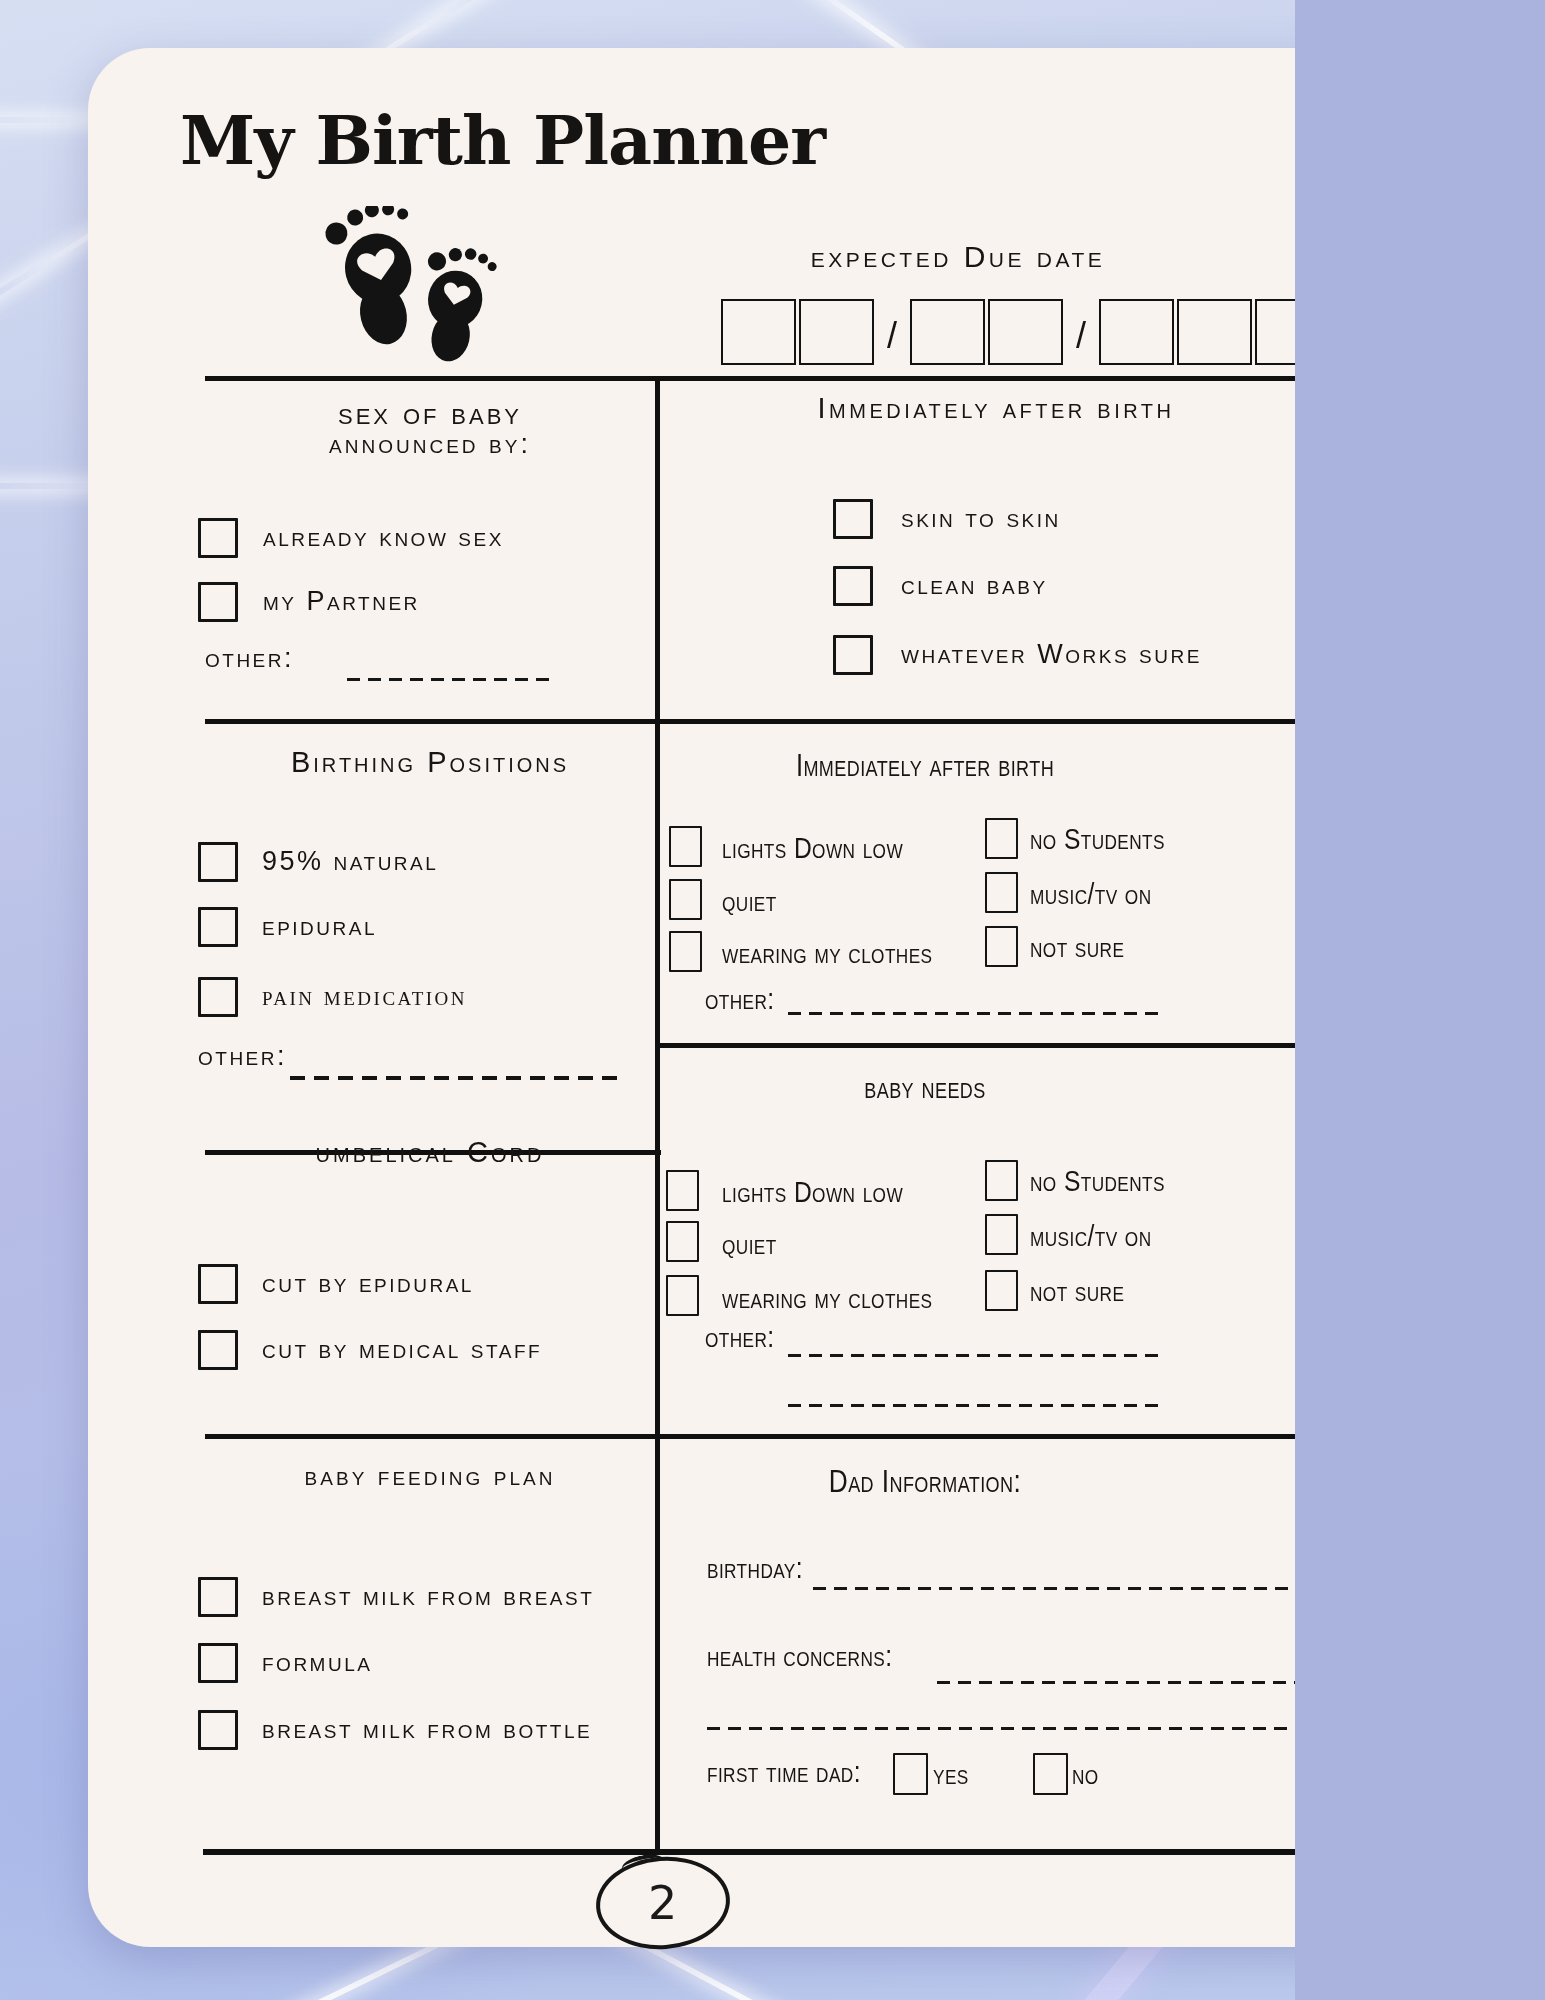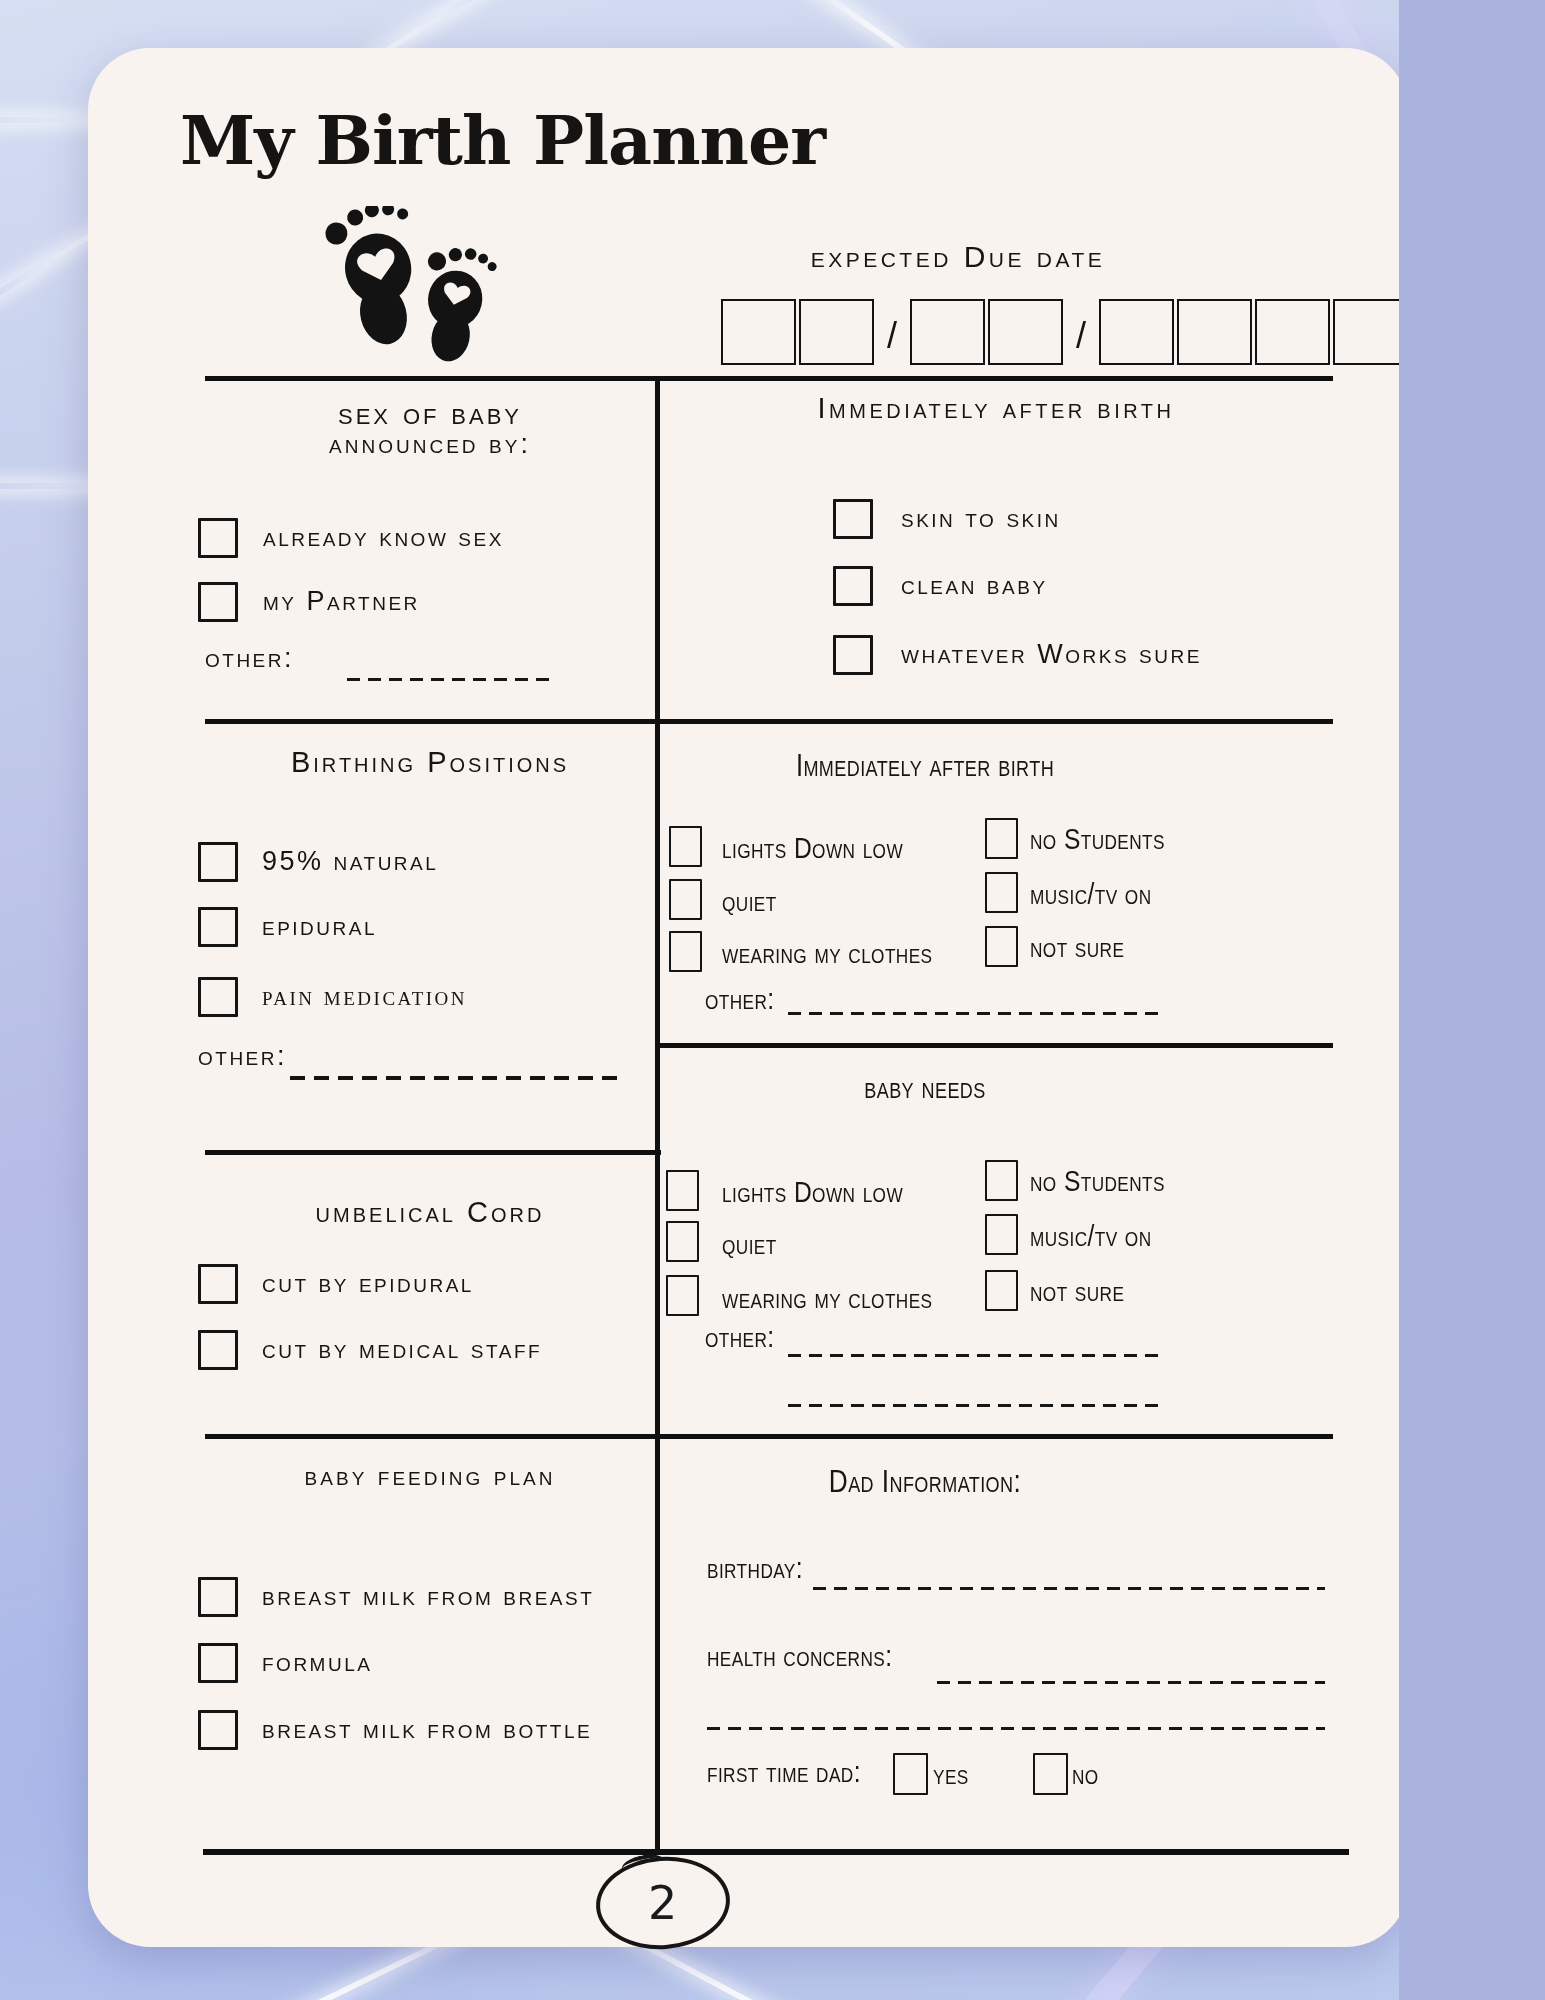--- a/index.html
+++ b/index.html
@@ -1,16 +1,16 @@
 <!DOCTYPE html>
 <html><head>
 <meta charset="utf-8">
 <style>
   html,body{margin:0;padding:0;background:#aab3de;}
-  .stage{position:relative;width:1399px;height:2000px;overflow:hidden;
+  .stage{position:relative;width:1295px;height:2000px;overflow:hidden;
          font-family:"Liberation Sans",sans-serif;color:#171513;}
   
   .bg{position:absolute;inset:0;
       background:
         radial-gradient(900px 700px at 88% 62%, rgba(150,140,220,.38), rgba(150,140,220,0) 60%),
         radial-gradient(800px 600px at 10% 90%, rgba(140,160,230,.30), rgba(140,160,230,0) 60%),
         linear-gradient(168deg,#d6dff2 0%,#c6cfec 22%,#b6bce6 52%,#b3c0e9 78%,#bccaee 100%);}
   .streak{position:absolute;width:6px;height:640px;border-radius:4px;
       background:linear-gradient(180deg,rgba(255,255,255,0),#ffffff 28%,#ffffff 72%,rgba(255,255,255,0));
       box-shadow:0 0 16px 6px rgba(255,255,255,.65);opacity:.92;}
@@ -176,21 +176,21 @@
   <div class="cb tall" style="left:985px;top:1160px;"></div>
   <div class="abs cond" style="left:1030px;top:1164px;">no Students</div>
   <div class="cb tall" style="left:985px;top:1214px;"></div>
   <div class="abs cond" style="left:1030px;top:1219px;">music/tv on</div>
   <div class="cb tall" style="left:985px;top:1270px;"></div>
   <div class="abs cond" style="left:1030px;top:1274px;">not sure</div>
   <div class="abs cond" style="left:705px;top:1320px;">other:</div>
   <div class="dash" style="left:788px;top:1354px;width:375px;"></div>
   <div class="dash" style="left:788px;top:1404px;width:375px;"></div>
 
-  <div class="abs hdr" style="left:430px;top:1196px;transform:translateX(-50%);">umbelical Cord</div>
+  <div class="abs hdr" style="left:430px;top:1136px;transform:translateX(-50%);">umbelical Cord</div>
   <div class="cb" style="left:198px;top:1264px;"></div>
   <div class="abs lbl" style="left:262px;top:1268px;">cut by epidural</div>
   <div class="cb" style="left:198px;top:1330px;"></div>
   <div class="abs lbl" style="left:262px;top:1334px;">cut by medical staff</div>
 
   <div class="abs hdr" style="left:430px;top:1461px;transform:translateX(-50%);font-size:27px;">baby feeding plan</div>
   <div class="cb" style="left:198px;top:1577px;"></div>
   <div class="abs lbl" style="left:262px;top:1581px;">breast milk from breast</div>
   <div class="cb" style="left:198px;top:1643px;"></div>
   <div class="abs lbl" style="left:262px;top:1647px;">formula</div>

